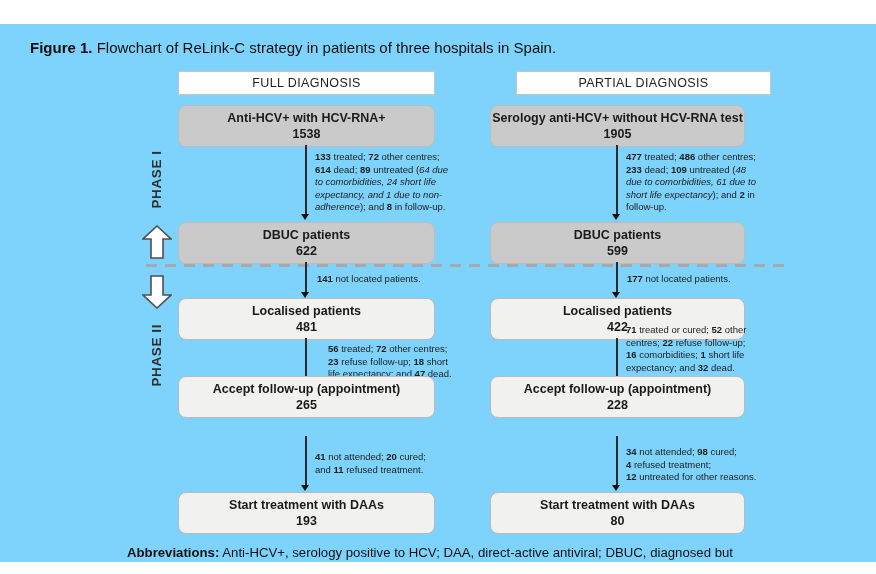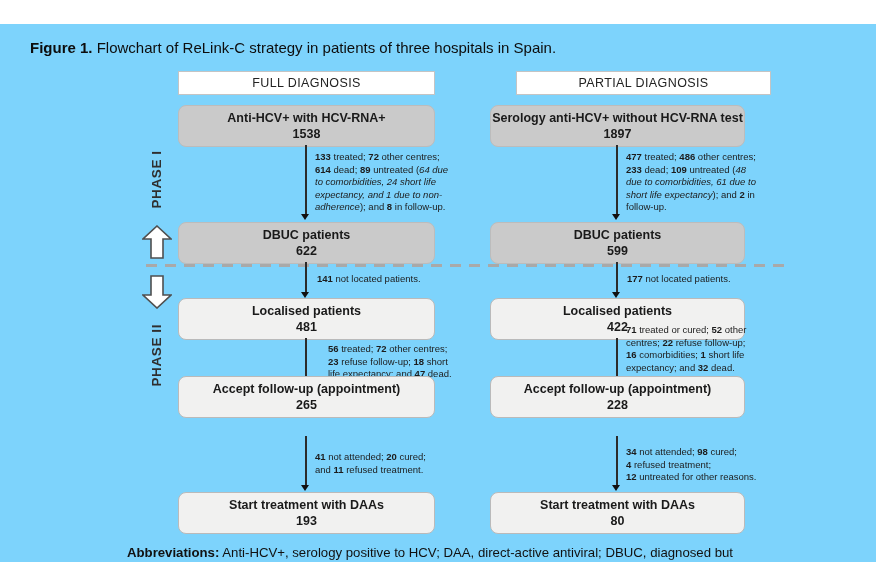--- a/index.html
+++ b/index.html
@@ -108,21 +108,21 @@
 
   <div class="box light colL r-tre">
     <span>Start treatment with DAAs</span>
     <span>193</span>
   </div>
 
   <div class="hdr" style="left:516px;width:253px;">PARTIAL DIAGNOSIS</div>
 
   <div class="box dark colR r-src">
     <span>Serology anti-HCV+ without HCV-RNA test</span>
-    <span>1897</span>
+    <span>1905</span>
   </div>
 
   <div class="vl" style="left:616px;top:121px;height:69px;"></div>
   <div class="ah" style="left:612px;top:190px;"></div>
   <div class="ann" style="left:626px;top:127px;"><span class="b">477</span><span> treated; </span><span class="b">486</span><span> other centres;
 </span><span class="b">233</span><span> dead; </span><span class="b">109</span><span> untreated (</span><span class="i">48
 due to comorbidities, 61 due to
 short life expectancy</span><span>); and </span><span class="b">2</span><span> in
 follow-up.</span></div>
 

